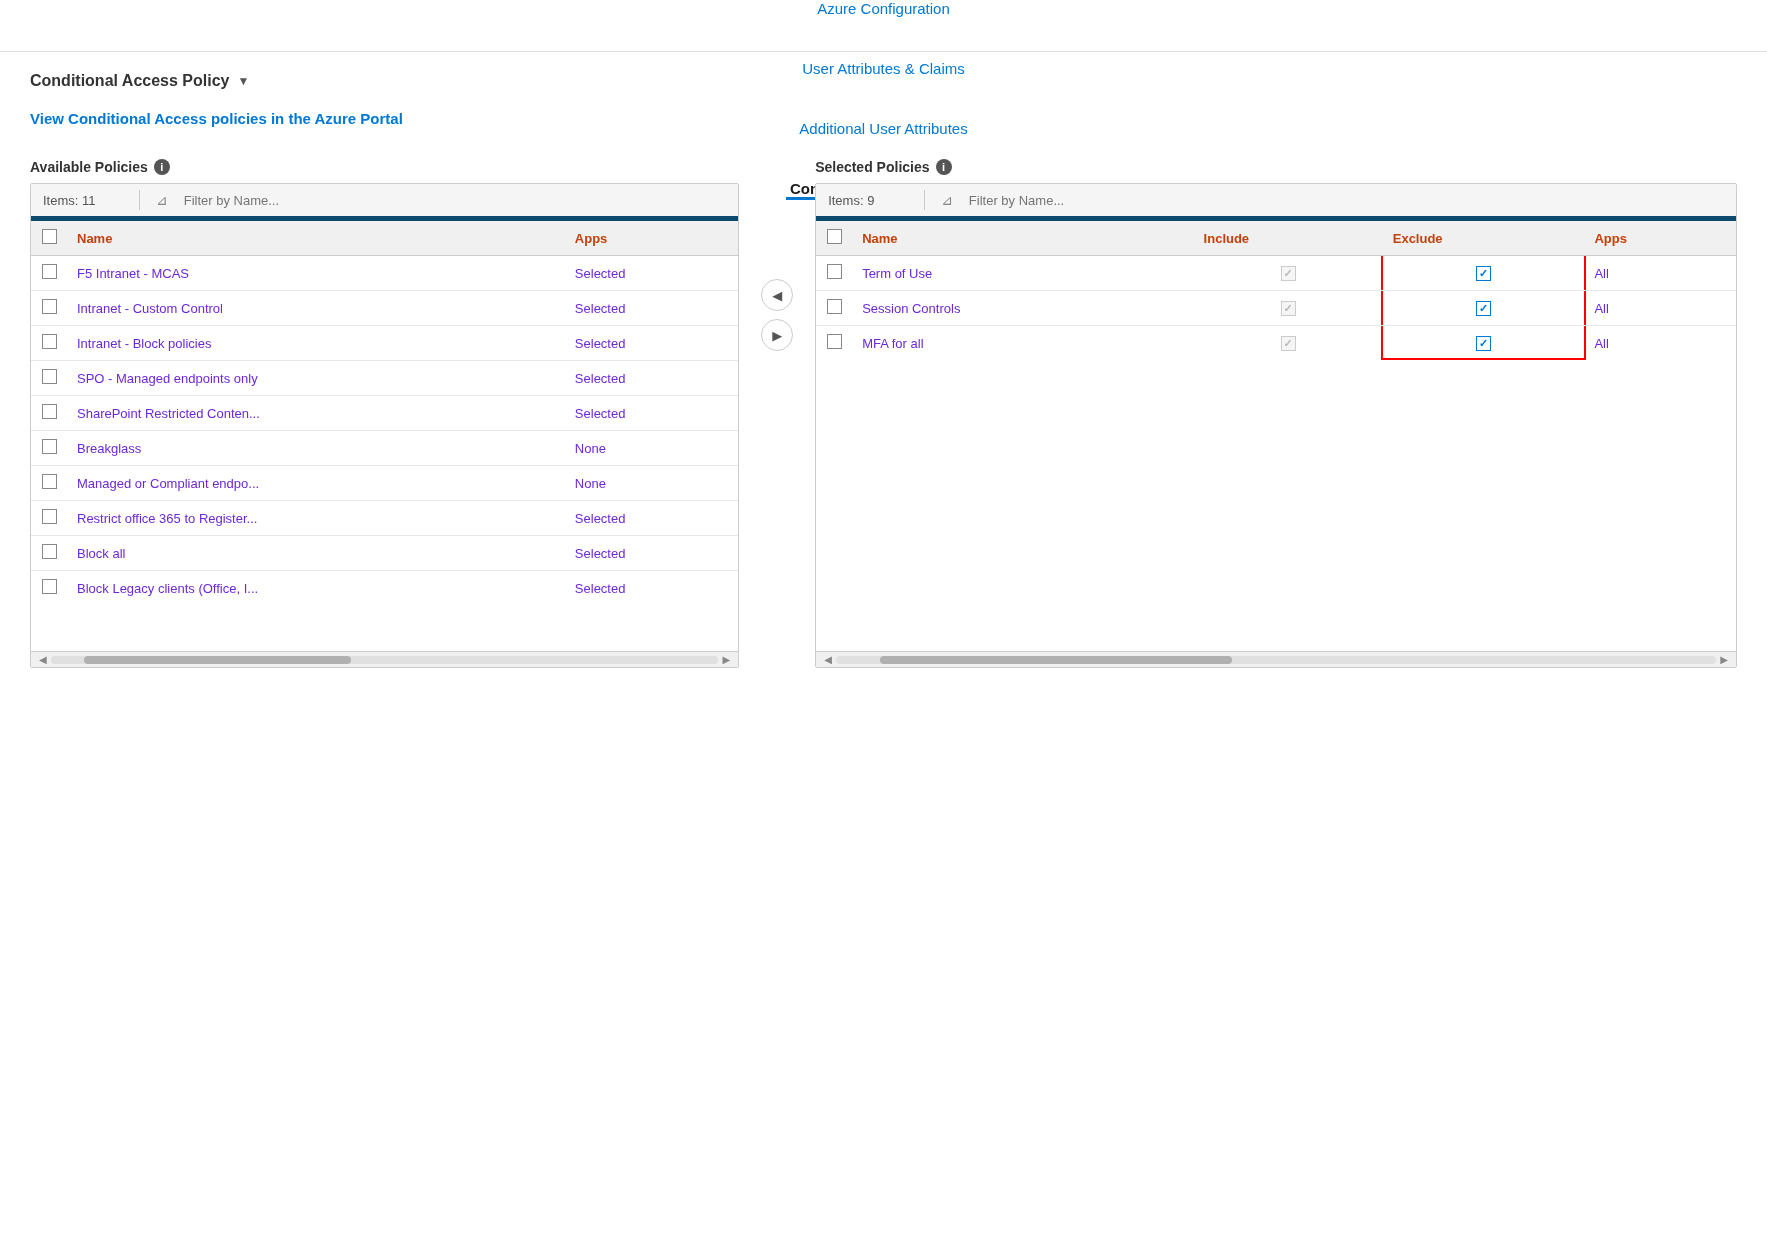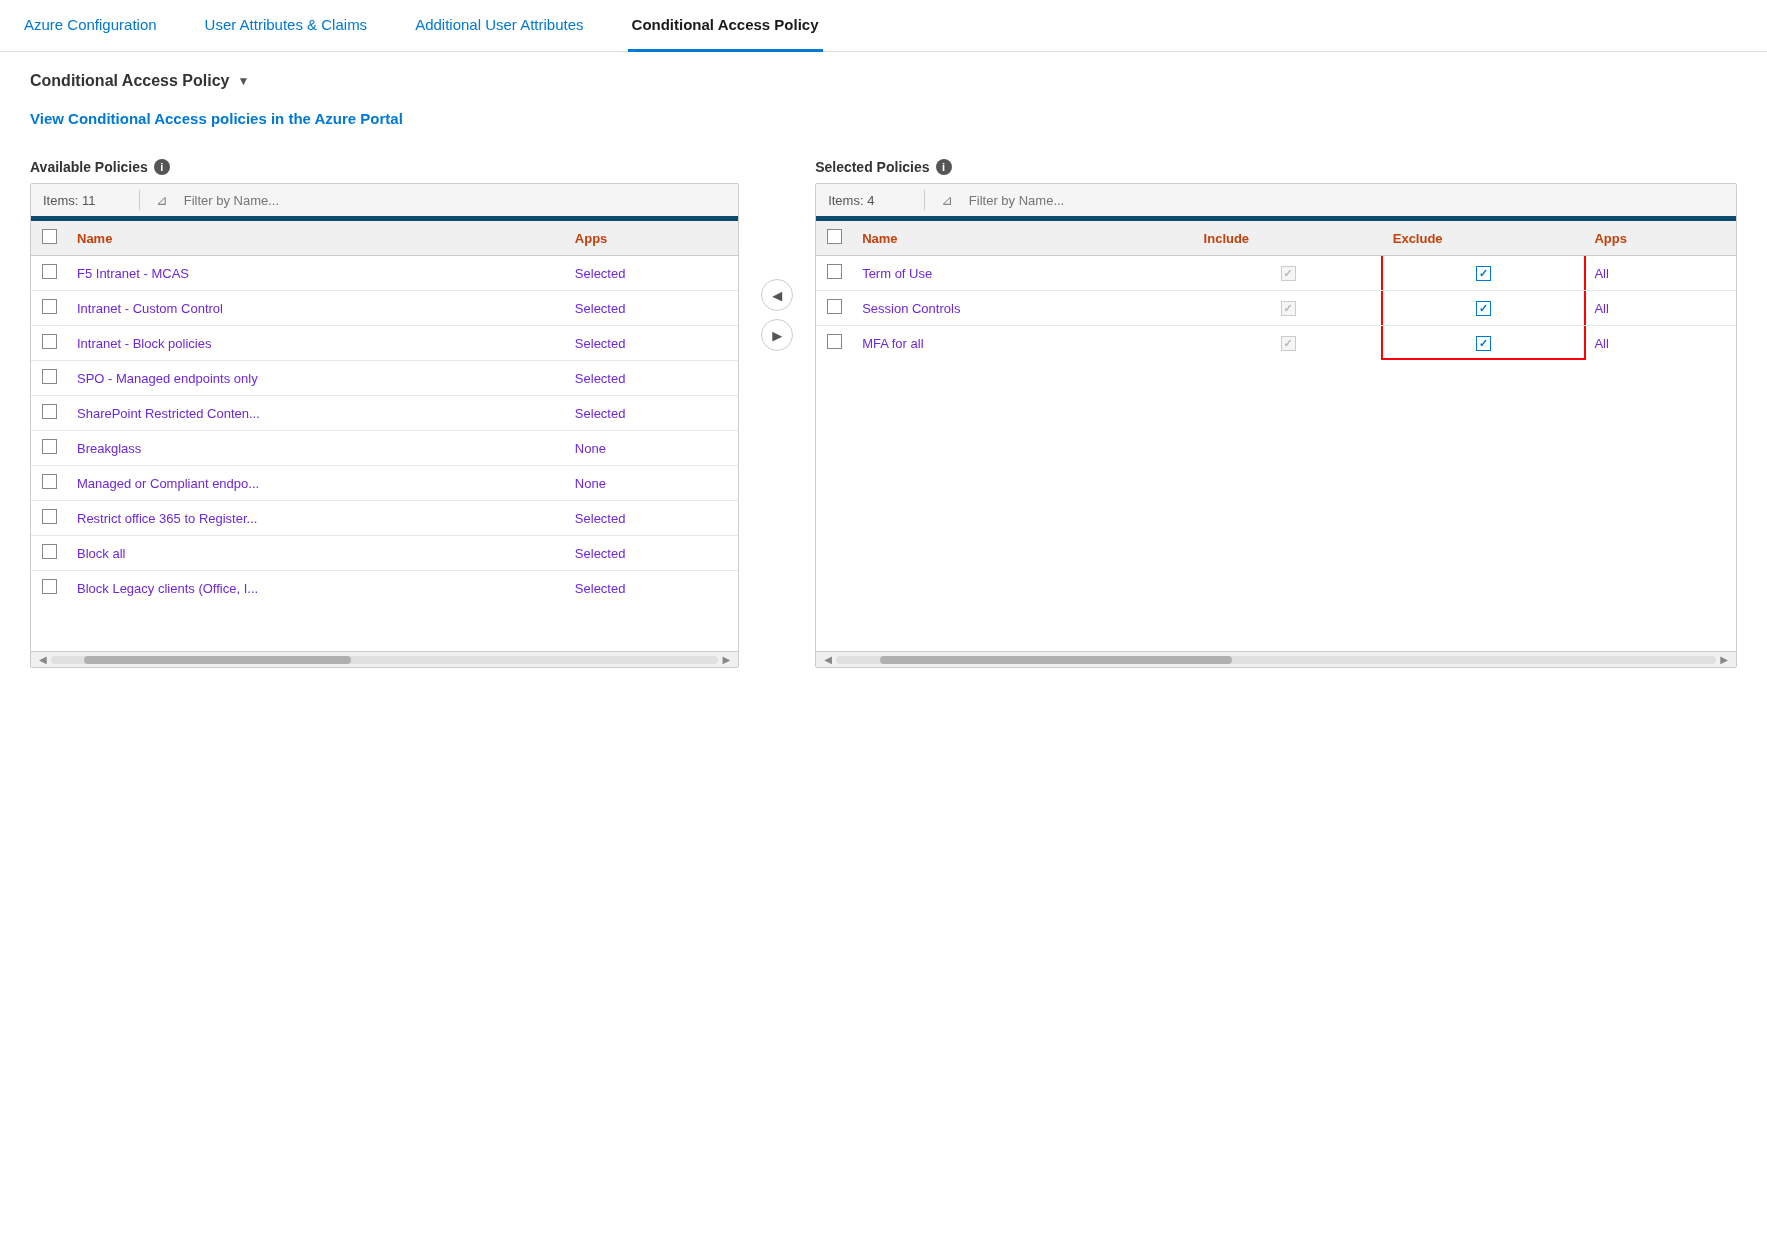--- a/index.html
+++ b/index.html
@@ -13,20 +13,21 @@
     }
 
     
     .top-nav {
       display: flex;
       align-items: center;
       border-bottom: 1px solid #ddd;
       padding: 0 20px;
       height: 52px;
       gap: 40px;
+      flex-direction: column;
     }
     .nav-tab {
       font-size: 15px;
       color: #0078d4;
       cursor: pointer;
       padding: 0 4px;
       height: 52px;
       display: flex;
       align-items: center;
       border-bottom: 3px solid transparent;
@@ -429,21 +430,21 @@
     </div>
 
     <div class="selected-panel-wrapper">
       <div class="panel-label">
         <span>Selected Policies</span>
         <span class="info-icon">i</span>
       </div>
       <div class="panel">
 
         <div class="filter-bar">
-          <span class="items-count">Items: 4</span>
+          <span class="items-count">Items: 9</span>
           <div class="filter-divider"></div>
           <span class="filter-icon">⊿</span>
           <input class="filter-input" type="text" placeholder="Filter by Name..." style="">
         </div>
 
         <div class="scroll-area">
           <table class="policy-table">
             <thead>
               <tr>
                 <th>

